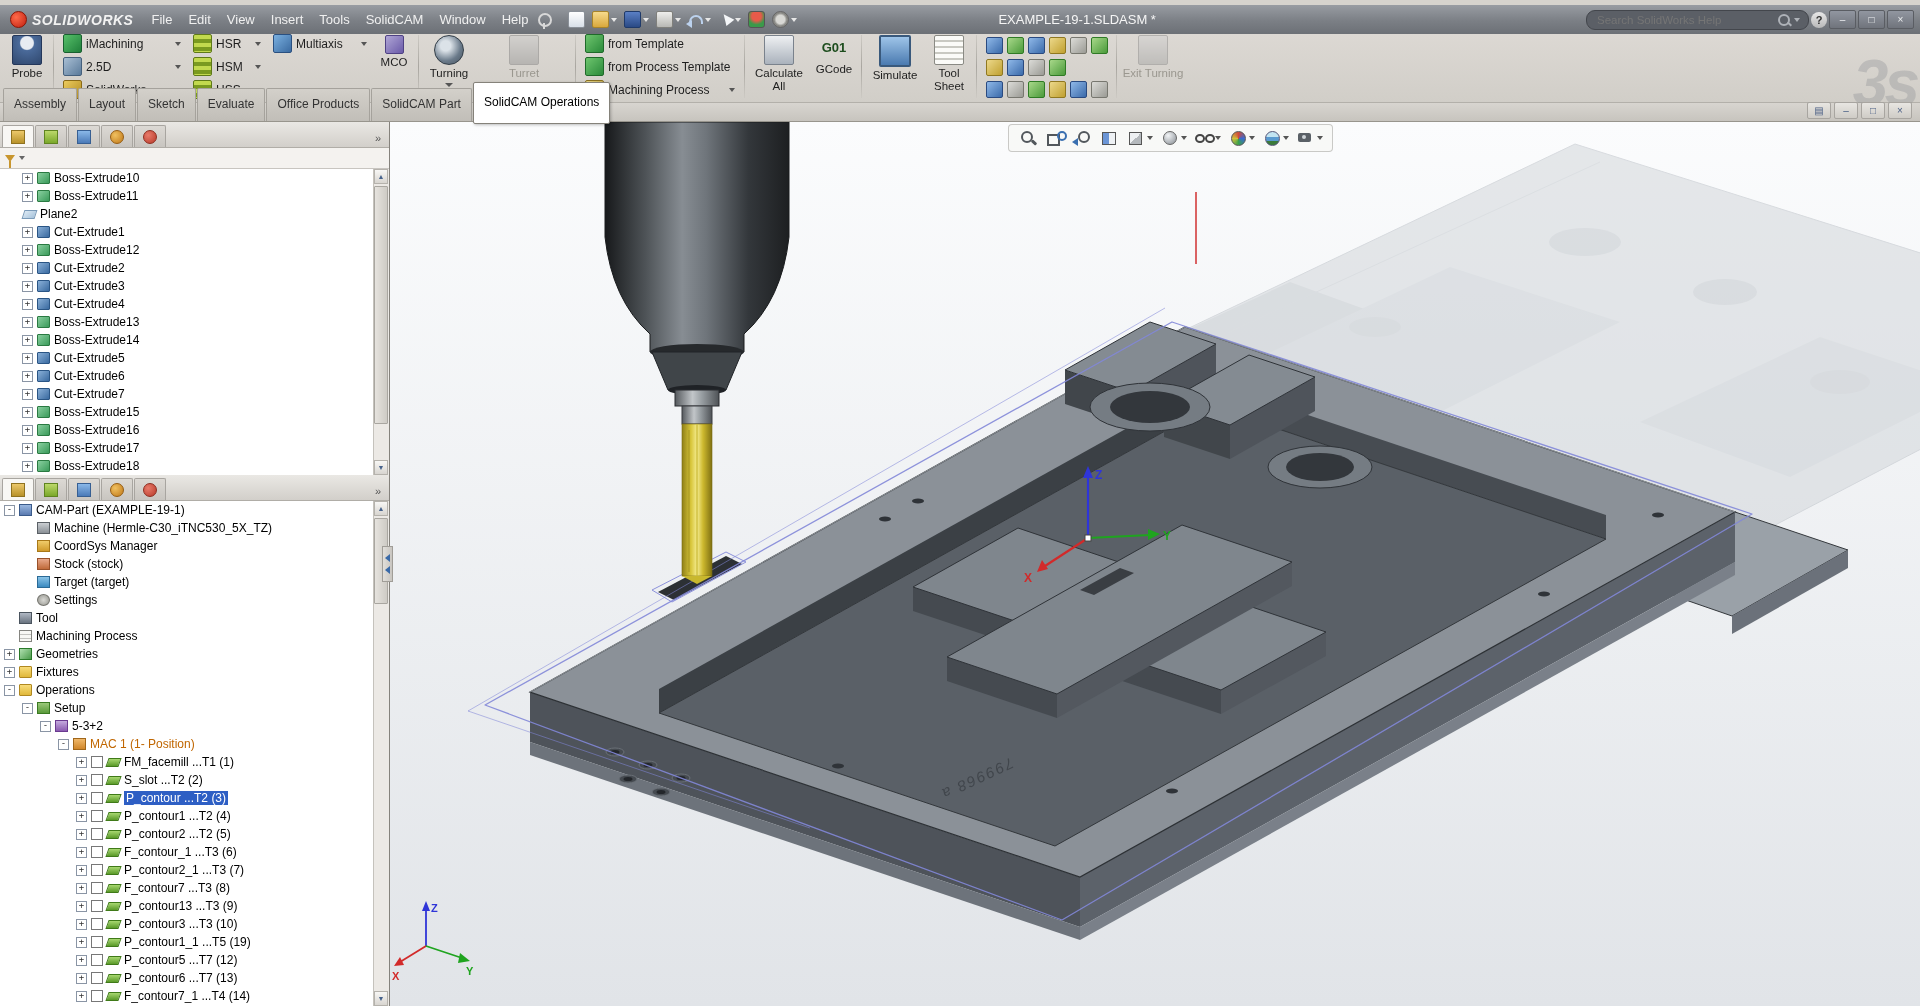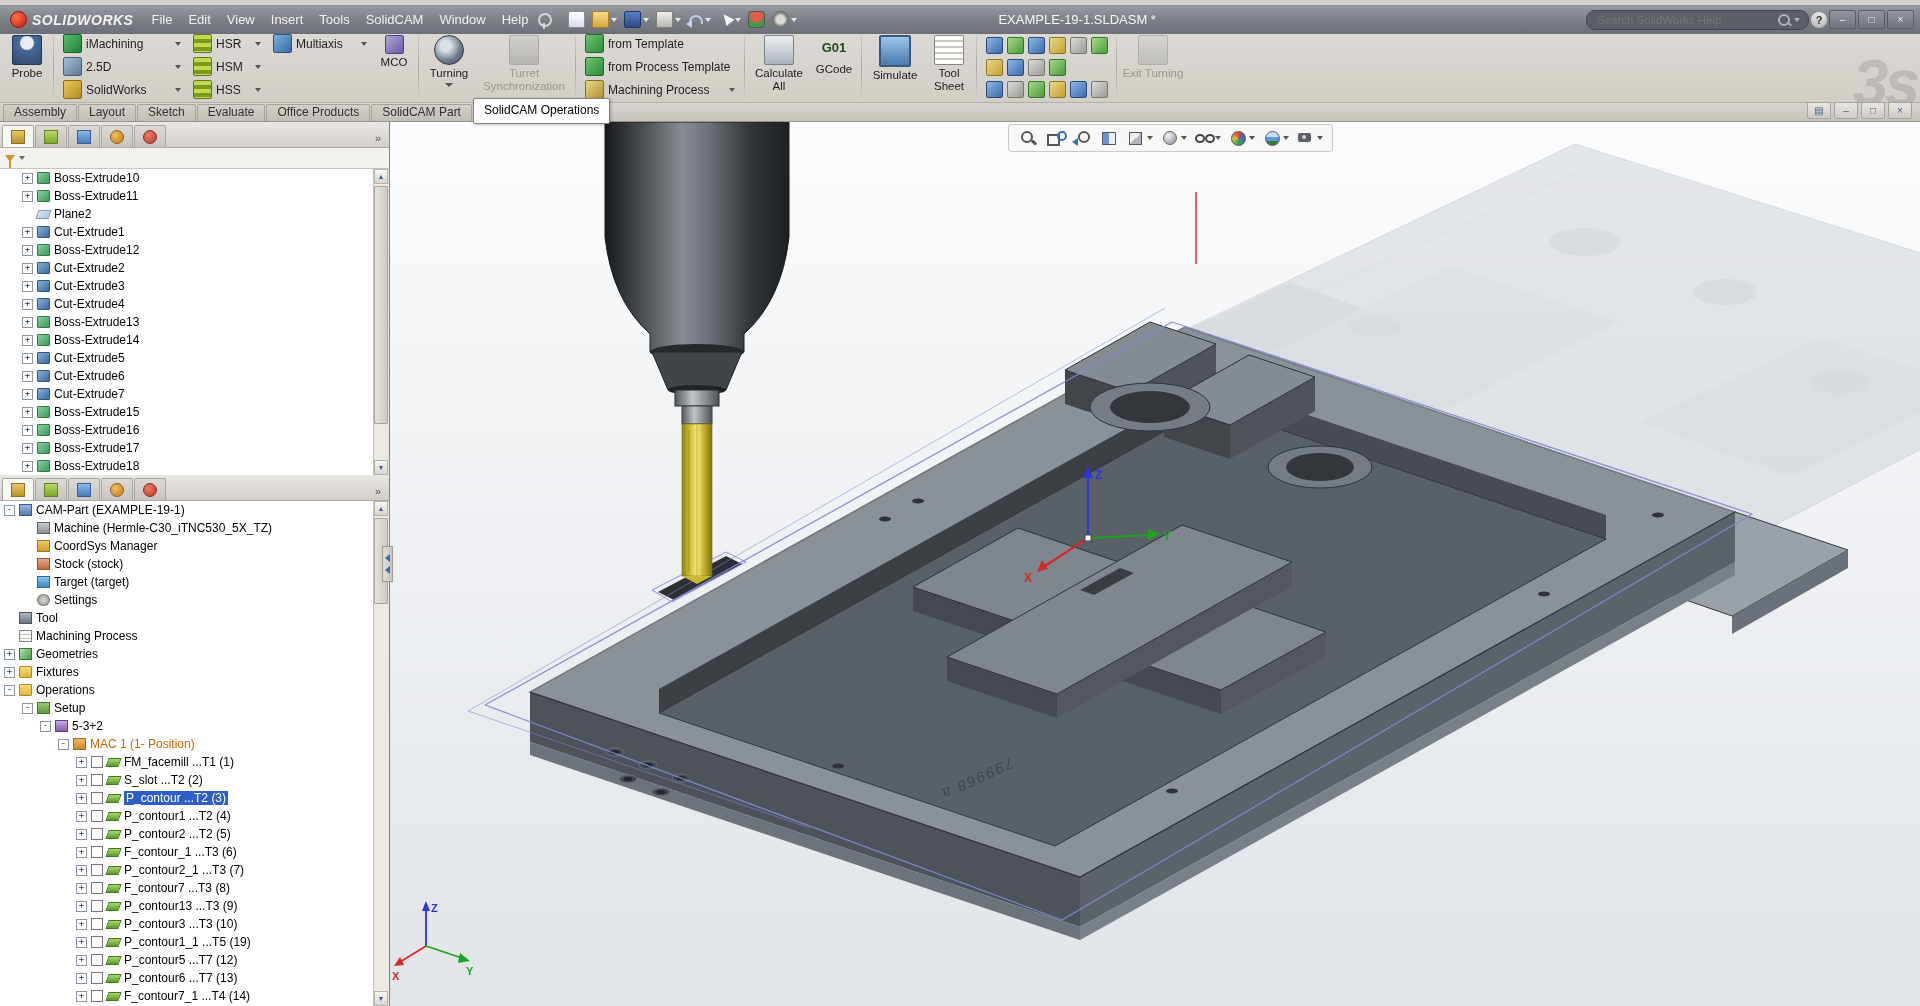--- a/index.html
+++ b/index.html
@@ -83,21 +83,21 @@
   .ic-qga{background:linear-gradient(135deg,#8fb8e8,#3a6aaa);border:1px solid #2a4a80;}
   .ic-qgb{background:linear-gradient(135deg,#a8d88a,#4a9a3a);border:1px solid #2f7a25;}
   .ic-qgc{background:linear-gradient(135deg,#ecd88a,#c0a030);border:1px solid #907820;}
   .ic-qgd{background:linear-gradient(135deg,#dcdcd8,#9a9a94);border:1px solid #77776f;}
   .wm{position:absolute;right:4px;top:22px;font-size:64px;font-weight:bold;font-style:italic;
     color:rgba(128,134,140,.30);z-index:1;line-height:1;letter-spacing:-4px;}
   
   .tabbar{position:absolute;left:0;top:103px;width:1920px;height:19px;
     background:linear-gradient(#d8d5d0,#c7c4be);border-bottom:1px solid #98958d;
     display:flex;align-items:flex-end;padding-left:3px;box-sizing:border-box;z-index:10;}
-  .tab{height:16px;line-height:15px;padding:0 10px;font-size:12px;color:#333;
+  .tab{height:16px;line-height:15px;padding:8px 10px;font-size:12px;color:#333;
     background:linear-gradient(#d3d0ca,#c1beb8);border:1px solid #a5a29c;border-bottom:none;
     margin-right:1px;border-radius:2px 2px 0 0;white-space:nowrap;}
   .tab.active{background:#ffffff;color:#000;height:24px;line-height:23px;border:1px solid #85827a;
     border-radius:2px;position:relative;top:3px;box-shadow:1px 1px 3px rgba(0,0,0,.25);z-index:11;}
   .docbtns{margin-left:auto;display:flex;gap:3px;padding:0 8px 2px 0;}
   .dbtn{width:22px;height:15px;display:flex;align-items:center;justify-content:center;
     color:#4d6186;font-size:10px;background:linear-gradient(#e8e6e2,#cfccc6);border:1px solid #a8a5a0;border-radius:2px;}
   
   .panelA,.panelB{position:absolute;left:0;width:390px;background:#fff;border-right:1px solid #85827c;box-sizing:border-box;}
   .panelA{top:122px;height:353px;}
@@ -470,21 +470,21 @@
     <div class="trow" style="padding-left: 22px;">
         <span class="exp" style="visibility: visible;">+</span>
         <i class="ticon ic-boss"></i>
         <span class="lbl">Boss-Extrude10</span>
       </div>
         <div class="trow" style="padding-left: 22px;">
         <span class="exp" style="visibility: visible;">+</span>
         <i class="ticon ic-boss"></i>
         <span class="lbl">Boss-Extrude11</span>
       </div>
-        <div class="trow" style="padding-left: 22px;">
+        <div class="trow" style="padding-left: 8px;">
         <span class="exp"></span>
         <i class="ticon ic-plane"></i>
         <span class="lbl">Plane2</span>
       </div>
         <div class="trow" style="padding-left: 22px;">
         <span class="exp" style="visibility: visible;">+</span>
         <i class="ticon ic-cut"></i>
         <span class="lbl">Cut-Extrude1</span>
       </div>
         <div class="trow" style="padding-left: 22px;">

